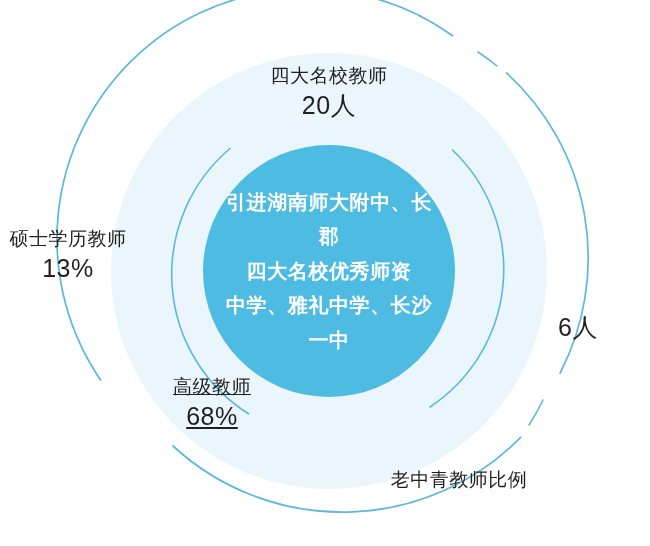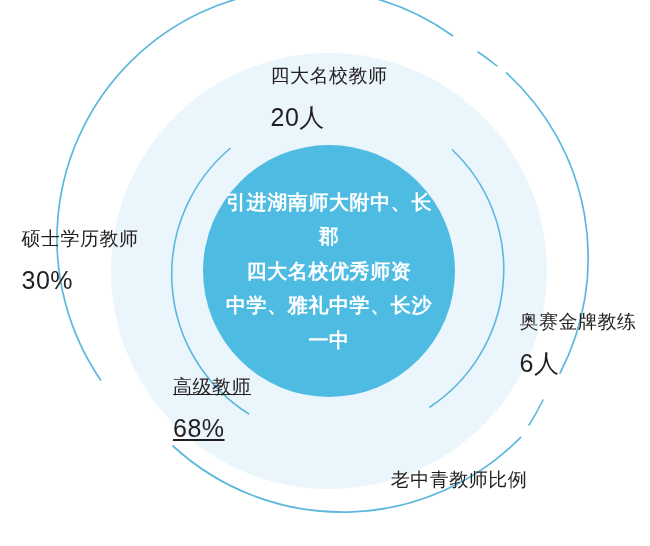--- a/index.html
+++ b/index.html
@@ -10,44 +10,45 @@
     font-family:"Liberation Sans","DejaVu Sans",sans-serif;
     overflow:hidden;
     position:relative;
   }
   #stage{
     position:absolute;left:0;top:0;width:650px;height:546px;
   }
   #rings{position:absolute;left:0;top:0;width:650px;height:546px;}
   .label{
     position:absolute;
+    text-align:center;
     color:#231f20;
     line-height:1.26;
     white-space:nowrap;
   }
   .label .l-title{
     display:block;
     font-size:19px;
     font-weight:400;
     letter-spacing:.5px;
   }
   .label .l-value{
     display:block;
     font-size:25px;
     font-weight:400;
     letter-spacing:.5px;
-    margin-top:14px;
+    margin-top:2px;
   }
   
   #lbl-top{left:329px;top:64px;transform:translateX(-50%);}
   #lbl-topright{left:566px;top:144px;transform:translateX(-50%);}
   #lbl-right{left:578px;top:310px;transform:translateX(-50%);}
   #lbl-bottom{left:459px;top:468px;transform:translateX(-50%);}
   #lbl-bottomleft{left:212px;top:375px;transform:translateX(-50%);text-decoration:underline;}
-  #lbl-left{left:80px;top:227px;transform:translateX(-50%);}
+  #lbl-left{left:68px;top:227px;transform:translateX(-50%);}
 
   
   #center-text{
     position:absolute;
     left:329px;top:271px;
     transform:translate(-50%,-50%);
     width:208px;
     text-align:center;
     color:#ffffff;
     font-size:20px;
@@ -93,31 +94,30 @@
     <span class="c-line">中学、雅礼中学、长沙一中</span>
   </div>
 
   <div class="label" id="lbl-top" style="color: rgb(35, 31, 32);">
     <span class="l-title">四大名校教师</span>
     <span class="l-value">20人</span>
   </div>
 
 
   <div class="label" id="lbl-right" style="color: rgb(35, 31, 32);">
-    <span class="l-title">奥赛金牌教练</span>
     <span class="l-value">6人</span>
   </div>
 
   <div class="label" id="lbl-bottom" style="color: rgb(35, 31, 32);">
     <span class="l-title">老中青教师比例</span>
   </div>
 
   <div class="label" id="lbl-bottomleft" style="color: rgb(35, 31, 32);">
     <span class="l-title">高级教师</span>
     <span class="l-value">68%</span>
   </div>
 
   <div class="label" id="lbl-left" style="color: rgb(35, 31, 32);">
     <span class="l-title">硕士学历教师</span>
-    <span class="l-value">30%</span>
+    <span class="l-value">13%</span>
   </div>
 
 </div>
 
 </body></html>

